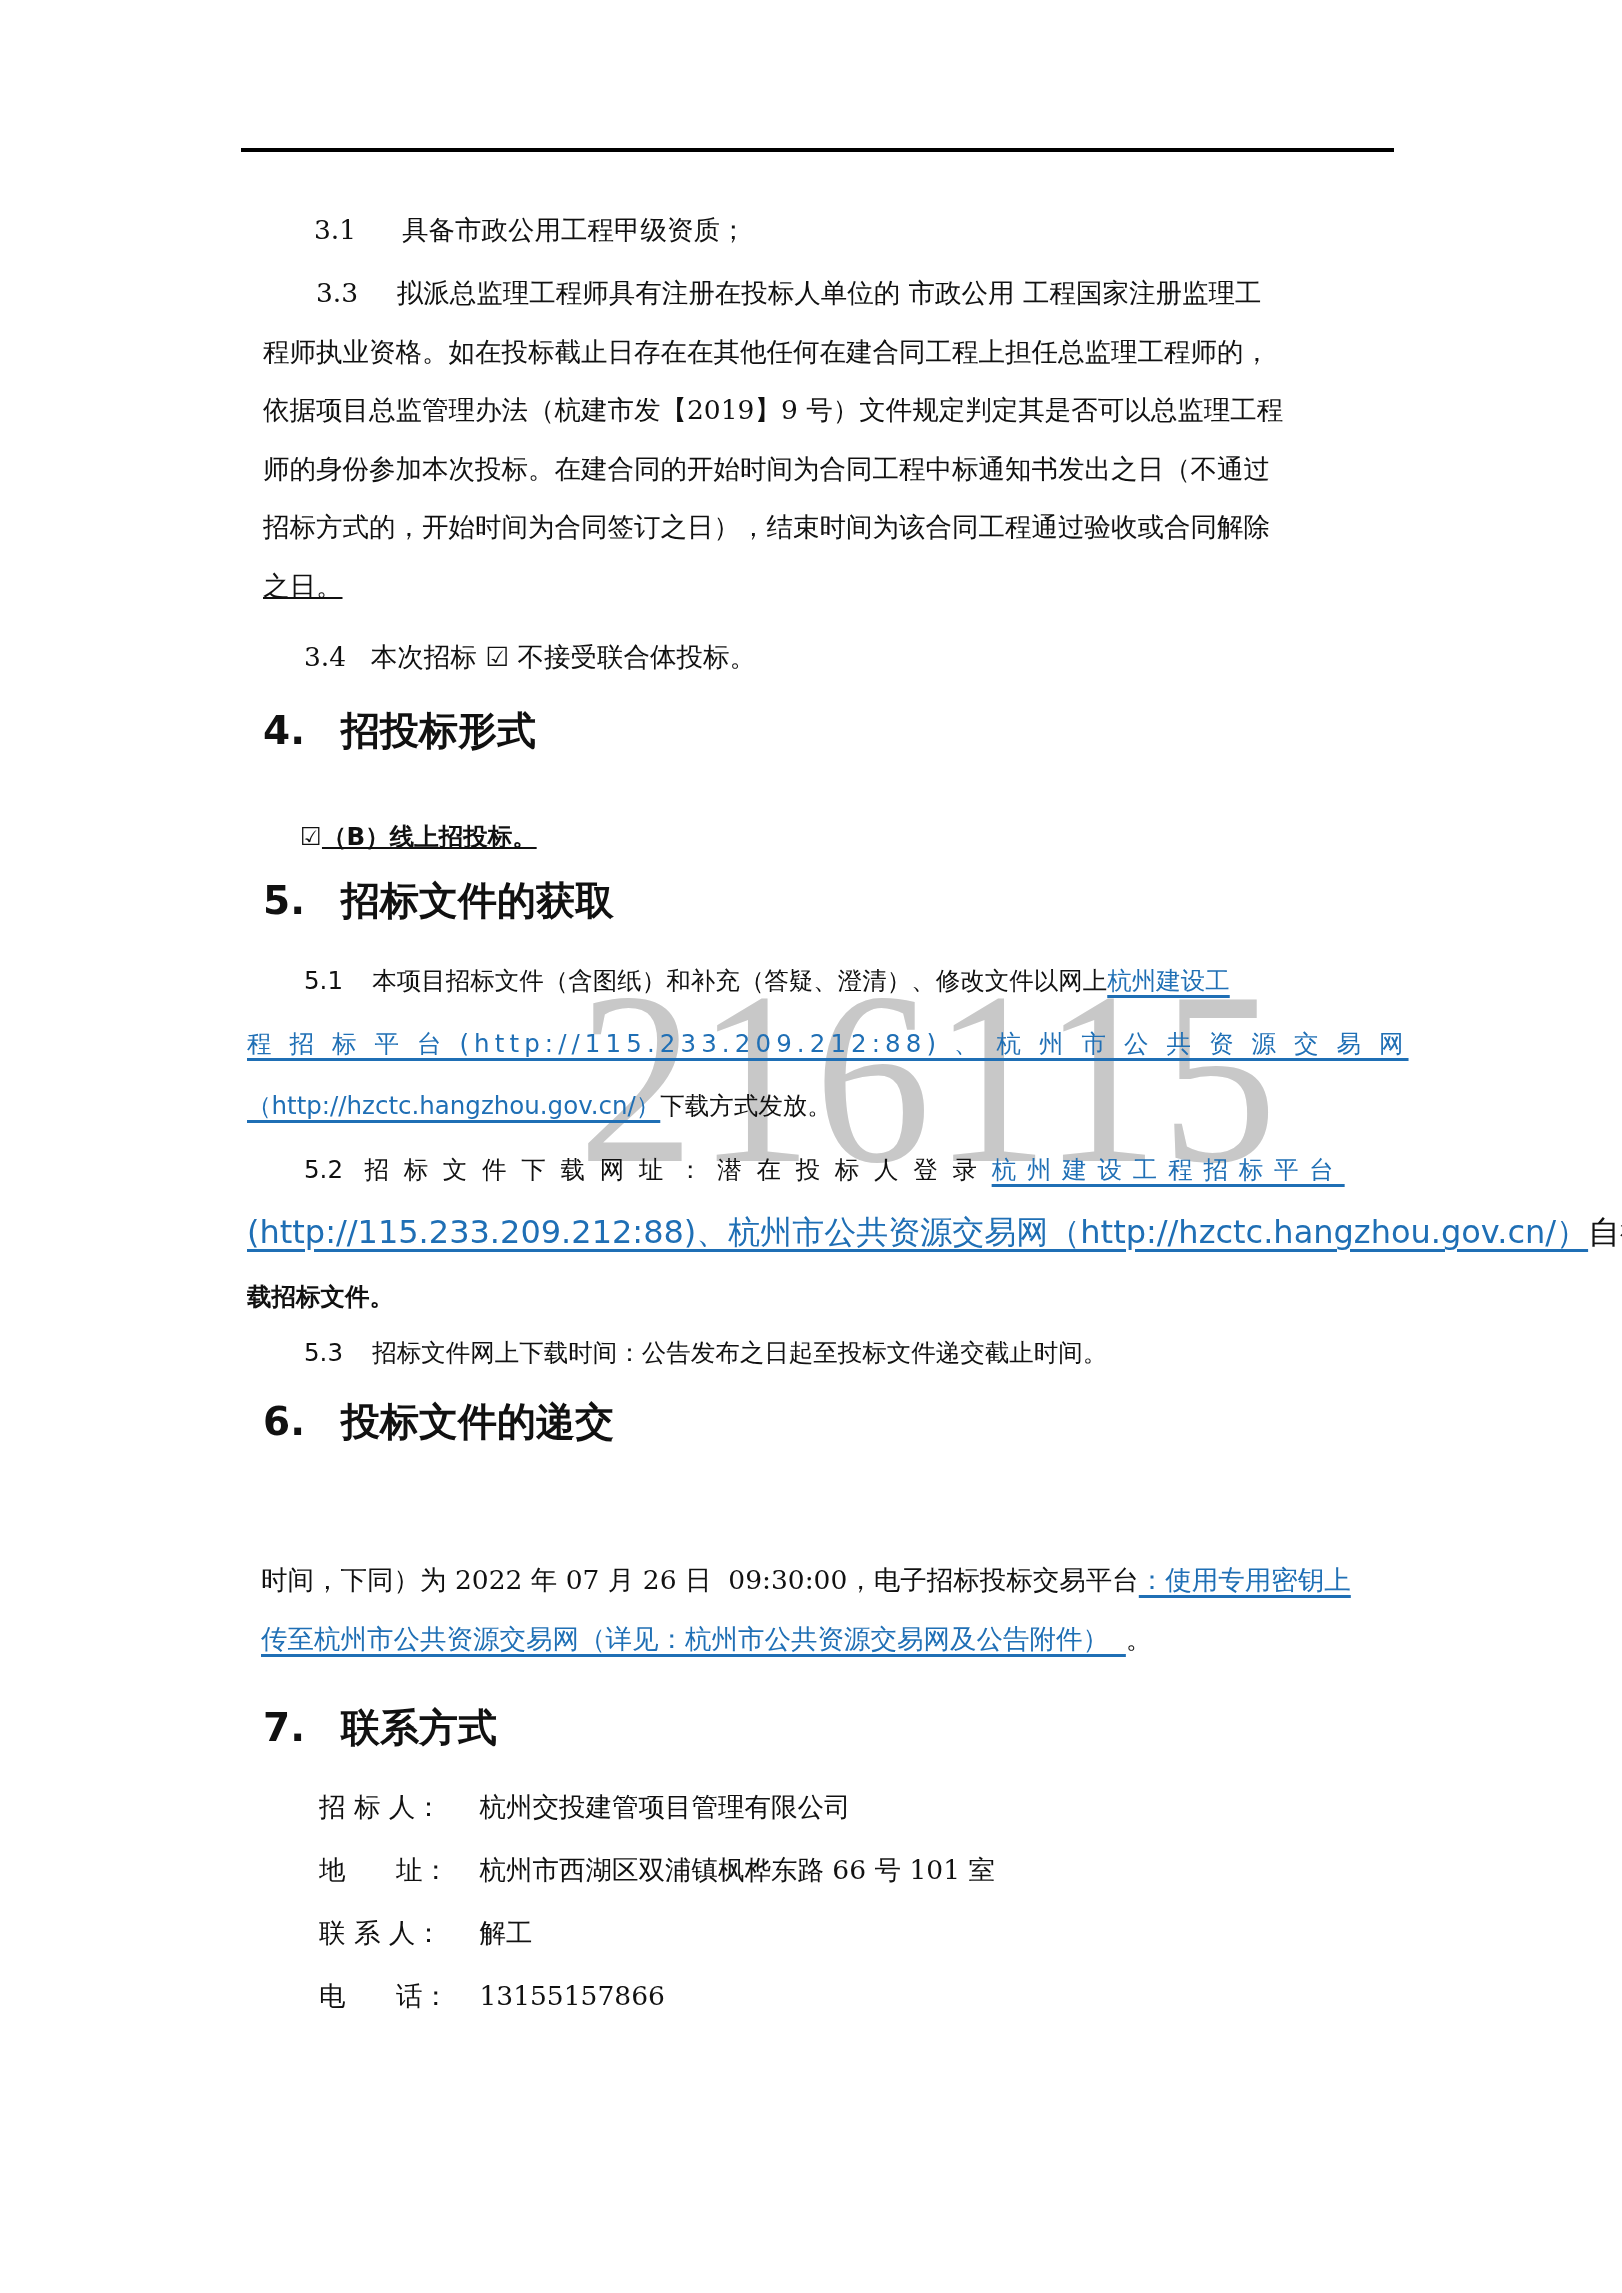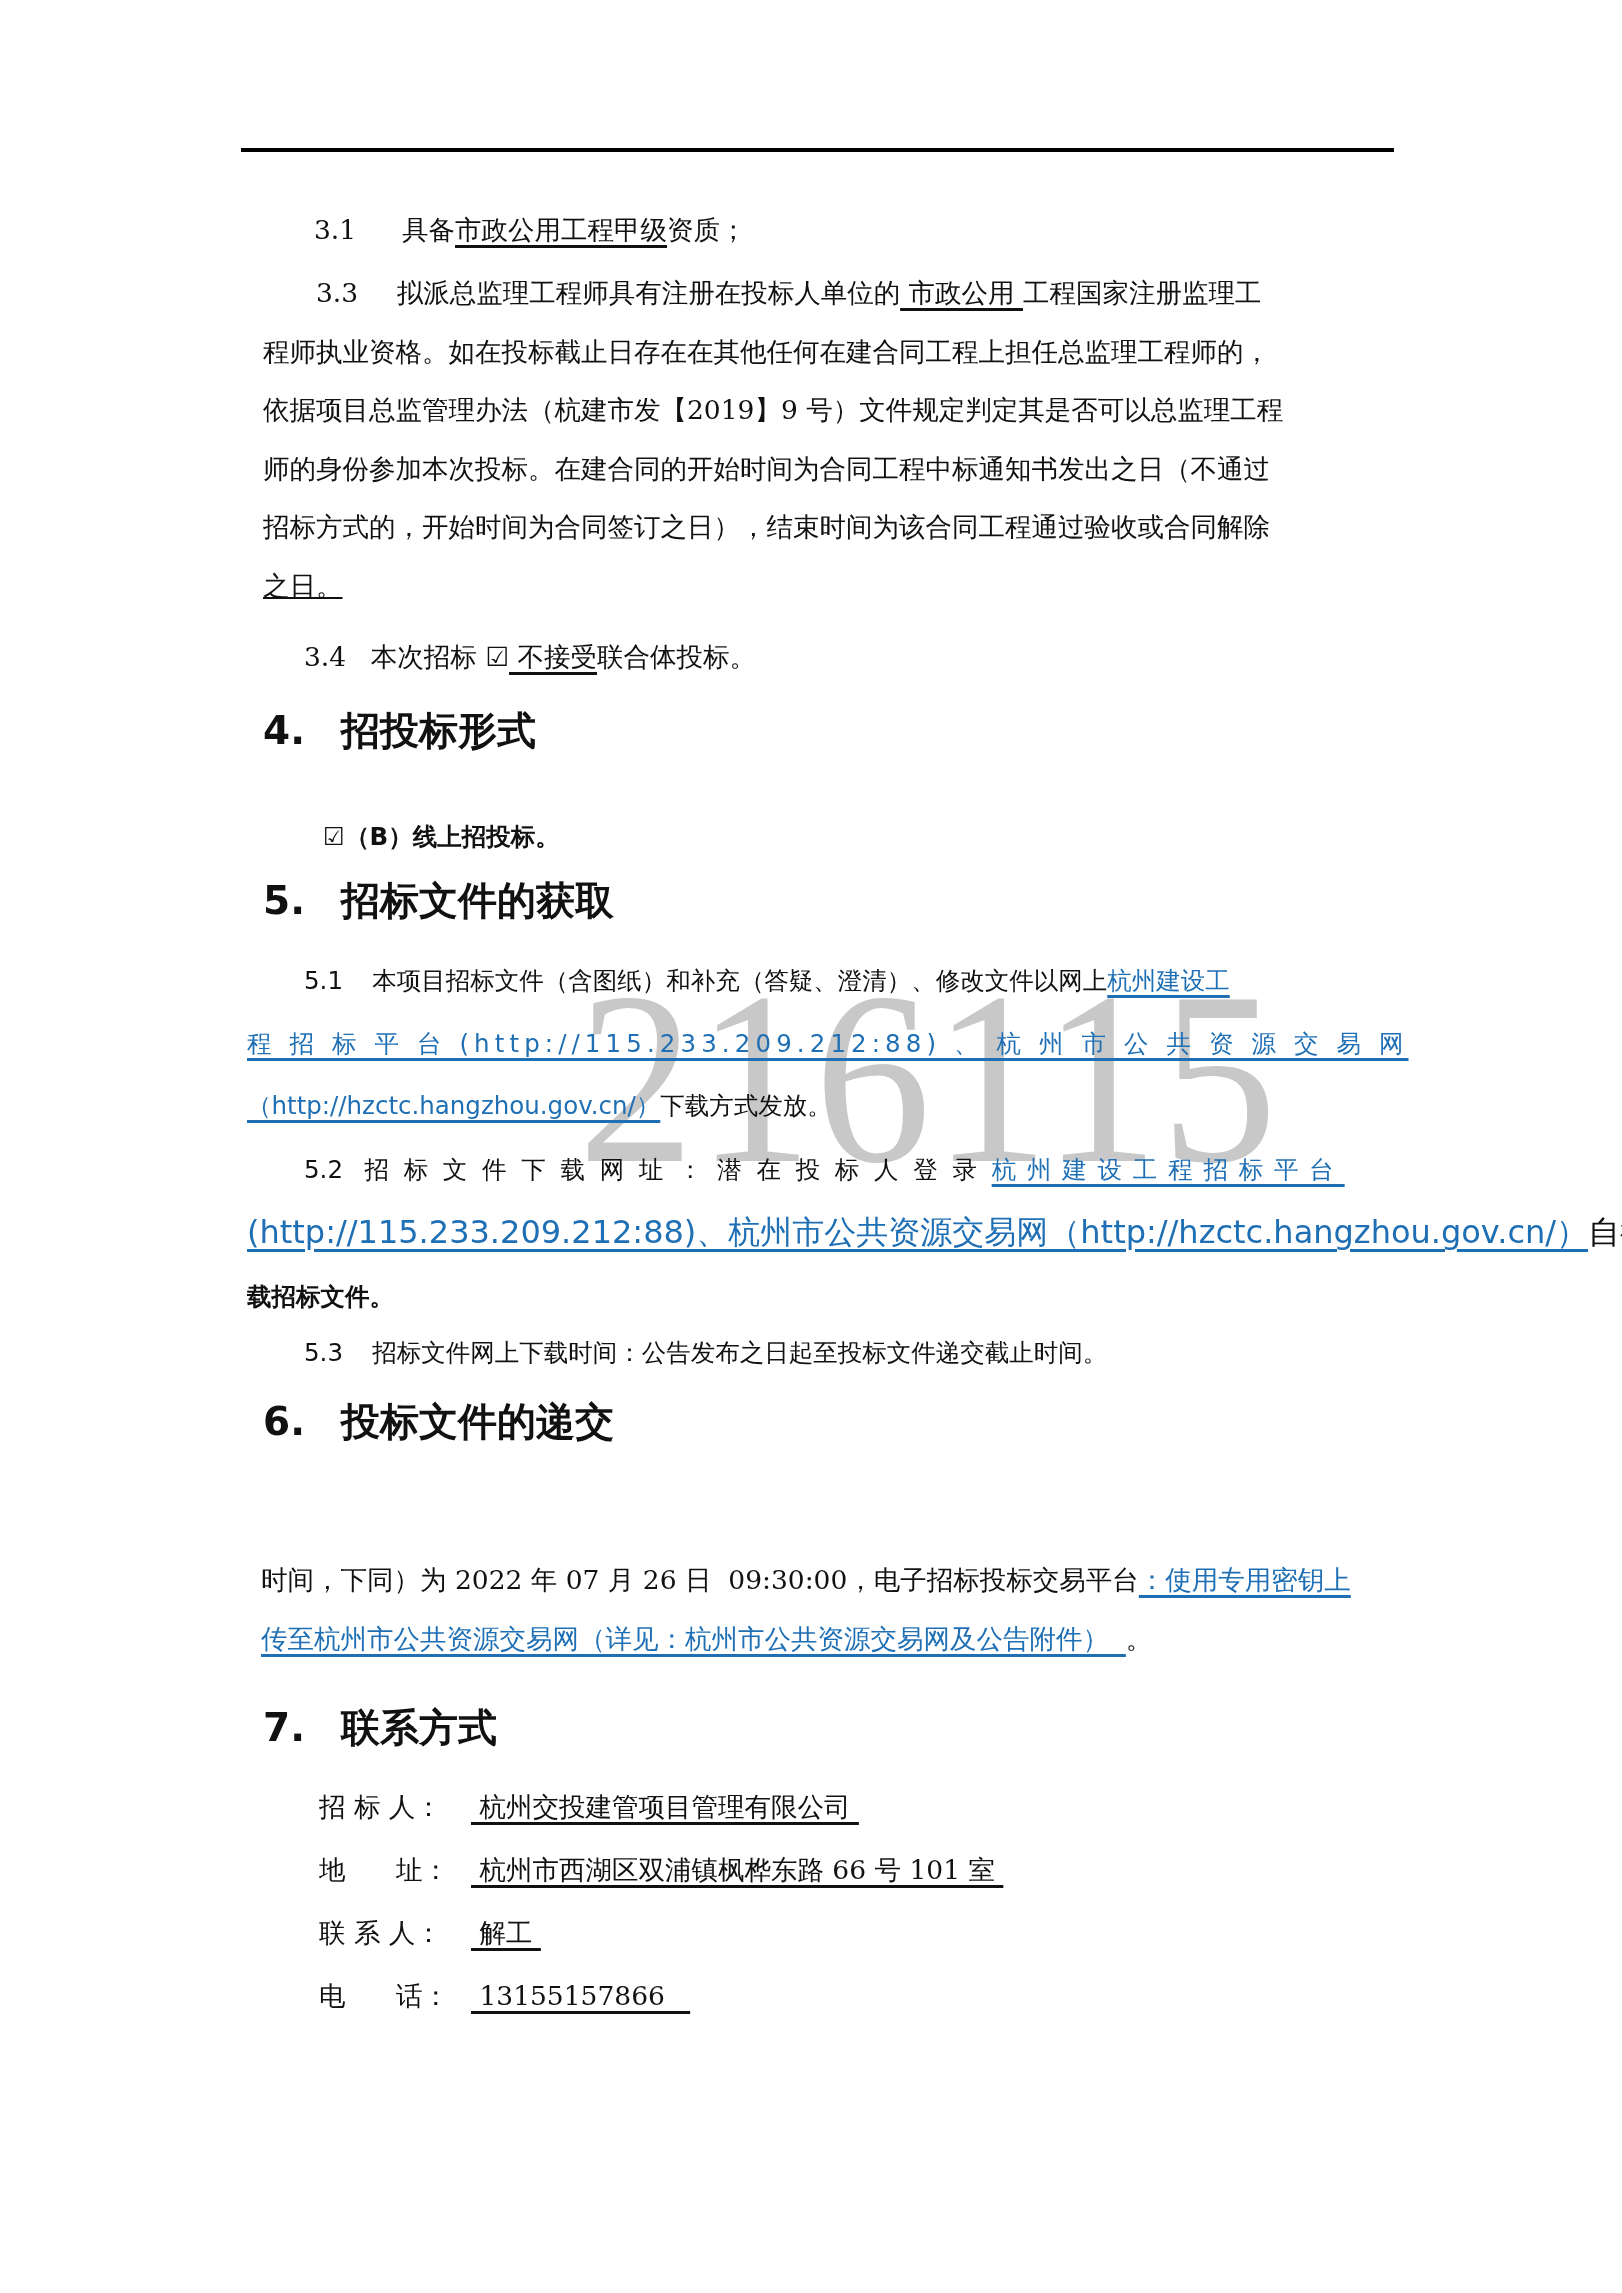--- a/index.html
+++ b/index.html
@@ -9,21 +9,21 @@
   .rule { position: absolute; left: 241px; top: 148px; width: 1153px; height: 3.9px; background: #000; }
   .watermark { position: absolute; left: 578px; top: 956px; font-family: "Liberation Serif", serif;
                font-size: 245px; line-height: 1; color: #c8c8c8; letter-spacing: 2px; z-index: 0;
                transform: scaleX(0.95); transform-origin: left top; }
   .line { position: absolute; z-index: 1; white-space: nowrap; font-size: 26.5px; line-height: 35px; }
   .body-l { left: 263px; }
   .indent { left: 314px; }
   .h { position: absolute; z-index: 1; font-family: "DejaVu Sans", "Liberation Sans", sans-serif;
        font-weight: bold; font-size: 39px; line-height: 49px; white-space: nowrap; }
   .h .num { display: inline-block; width: 78px; }
-  .u { text-decoration: underline; text-decoration-thickness: 2.9px; text-underline-offset: 5.9px; }
+  .u { text-decoration-thickness: 2.9px; text-underline-offset: 5.9px; }
   .link { color: #1f6fb5; text-decoration: underline; text-decoration-color: #1f6fb5;
           text-decoration-thickness: 2.9px; text-underline-offset: 5.9px; }
   .sans { font-family: "DejaVu Sans", "Liberation Sans", sans-serif; }
   .bold { font-weight: bold; }
   .spread { letter-spacing: 14.7px; }
   .check { display: inline-block; font-family: "DejaVu Sans", sans-serif; }
   .lbl { display: inline-block; width: 152px; }
 </style>
 </head>
 <body>
@@ -54,21 +54,21 @@
   <div class="line" style="top:639px; left:304px;">
     <span>3.4</span>
     <span style="display:inline-block;width:7.8px"></span>
     <span>本次招标</span>
     <span class="u"><span class="check">☑</span><span style="white-space:pre"> 不接受</span></span><span>联合体投标。</span>
   </div>
 
   <div class="h" style="top:706px; left:263px;">
     <span class="num">4.</span><span>招投标形式</span>
   </div>
-  <div class="line sans bold" style="top:819px; left:323px; font-size:24.5px;">
+  <div class="line sans bold" style="top:819px; left:300px; font-size:24.5px;text-decoration:underline;">
     <span class="check">☑</span><span>（B）线上招投标。</span>
   </div>
 
   <div class="h" style="top:876px; left:263px;">
     <span class="num">5.</span><span>招标文件的获取</span>
   </div>
 
   <div class="line sans" style="top:963px; left:304px; font-size:24.5px;">
     <span>5.1</span>
     <span style="display:inline-block;width:13.7px"></span>

